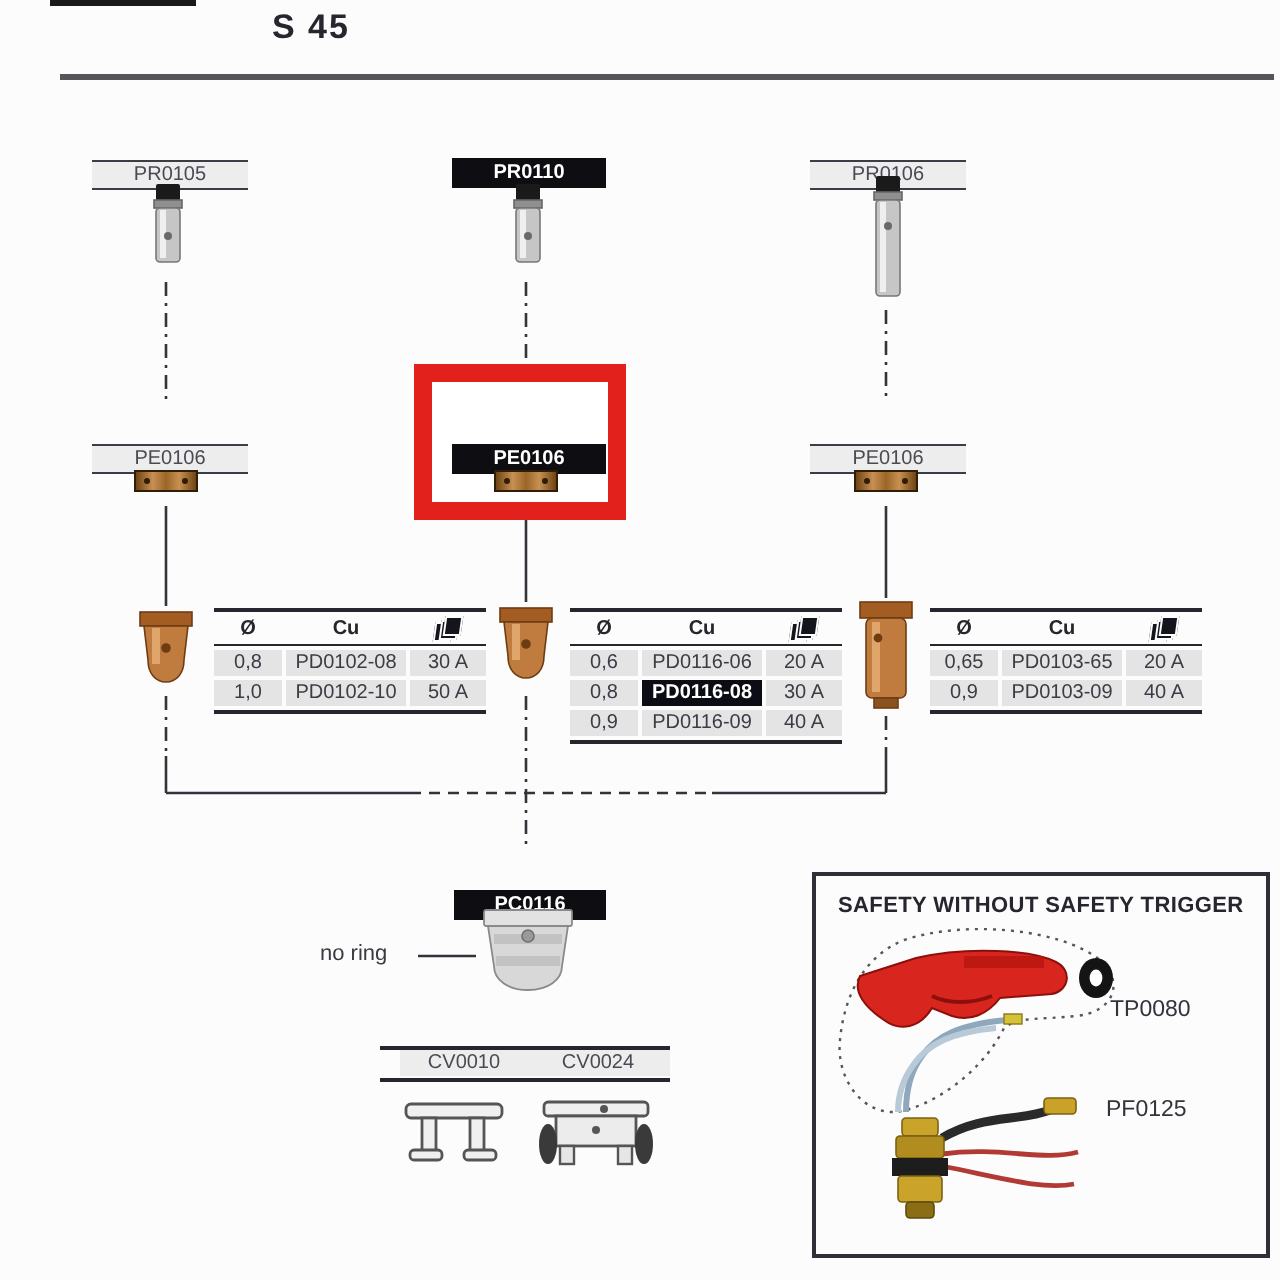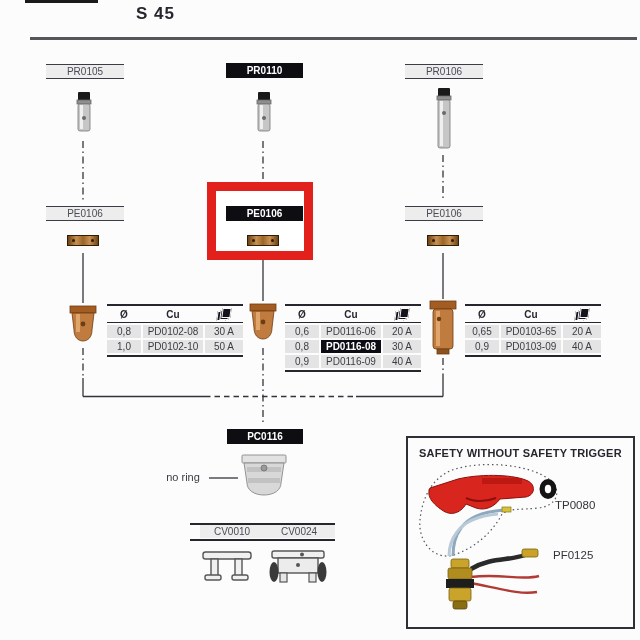--- a/index.html
+++ b/index.html
@@ -7,21 +7,21 @@
         font-family:"Liberation Sans",sans-serif;color:#3c3c46;}
   .abs{position:absolute;}
 
   .top-strip{position:absolute;left:25px;top:0;width:73px;height:3px;background:#1a1a1a;}
   .title{position:absolute;left:136px;top:4px;font-size:17px;font-weight:bold;color:#26262e;letter-spacing:1px;}
   .title-rule{position:absolute;left:30px;top:37px;width:607px;height:2.5px;background:#55555c;}
 
   
   .plabel{position:absolute;width:78px;height:13px;line-height:13px;background:#ededed;
           border-top:1.6px solid #3c3c46;border-bottom:1.6px solid #3c3c46;
-          text-align:center;font-size:10px;color:#4a4a55;}
+          text-align:center;font-size:10px;color:#4a4a55;margin-top:16px;}
   .plabel.dark{height:15px;line-height:15px;background:#0d0d12;color:#fff;font-weight:bold;
                border-top:none;border-bottom:none;}
 
   
   .red-frame{position:absolute;left:207px;top:182px;width:106px;height:78px;
              border:9px solid #e2211c;background:#fff;box-sizing:border-box;}
 
   
   .swirl{position:absolute;width:32px;height:11px;box-sizing:border-box;border:1.5px solid #2f1d05;
          background:linear-gradient(90deg,#6e4414,#c89052 28%,#9a6628 50%,#c89052 72%,#6e4414);}
@@ -235,21 +235,21 @@
   </div>
 
   <div class="plabel dark" style="left:227px;top:429px;width:76px">PC0116</div>
   <svg class="abs" style="left:238px;top:453px" width="52" height="50">
     <rect x="4" y="2" width="44" height="8" rx="1" fill="#e2e2e2" stroke="#8a8a8a" stroke-width="0.9"></rect>
     <path d="M6 10 L46 10 L43 30 C43 37 36 42 26 42 C16 42 9 37 9 30 Z" fill="#d8d8d8" stroke="#8a8a8a" stroke-width="0.9"></path>
     <rect x="9" y="14" width="34" height="5" fill="#c2c2c2"></rect>
     <rect x="10" y="25" width="32" height="5" fill="#c2c2c2"></rect>
     <circle cx="26" cy="15" r="3" fill="#9a9a9a" stroke="#6f6f6f" stroke-width="0.8"></circle>
   </svg>
-  <div class="note" style="left:160px;top:471px;width:46px;text-align:center">no ring</div>
+  <div class="note" style="left:160px;top:471px;width:46px;text-align:left">no ring</div>
 
   <div class="cv-line" style="left:190px;top:523px;width:145px"></div>
   <div class="cv-cell" style="left:200px;top:525px;width:64px">CV0010</div>
   <div class="cv-cell" style="left:263px;top:525px;width:72px">CV0024</div>
   <div class="cv-line" style="left:190px;top:539px;width:145px"></div>
 
   <svg class="abs" style="left:200px;top:548px" width="54" height="38">
     <rect x="3" y="4" width="48" height="7" rx="2.5" fill="#f0f0f0" stroke="#555" stroke-width="1.4"></rect>
     <rect x="11" y="11" width="7" height="17" fill="#f0f0f0" stroke="#555" stroke-width="1.4"></rect>
     <rect x="35" y="11" width="7" height="17" fill="#f0f0f0" stroke="#555" stroke-width="1.4"></rect>

